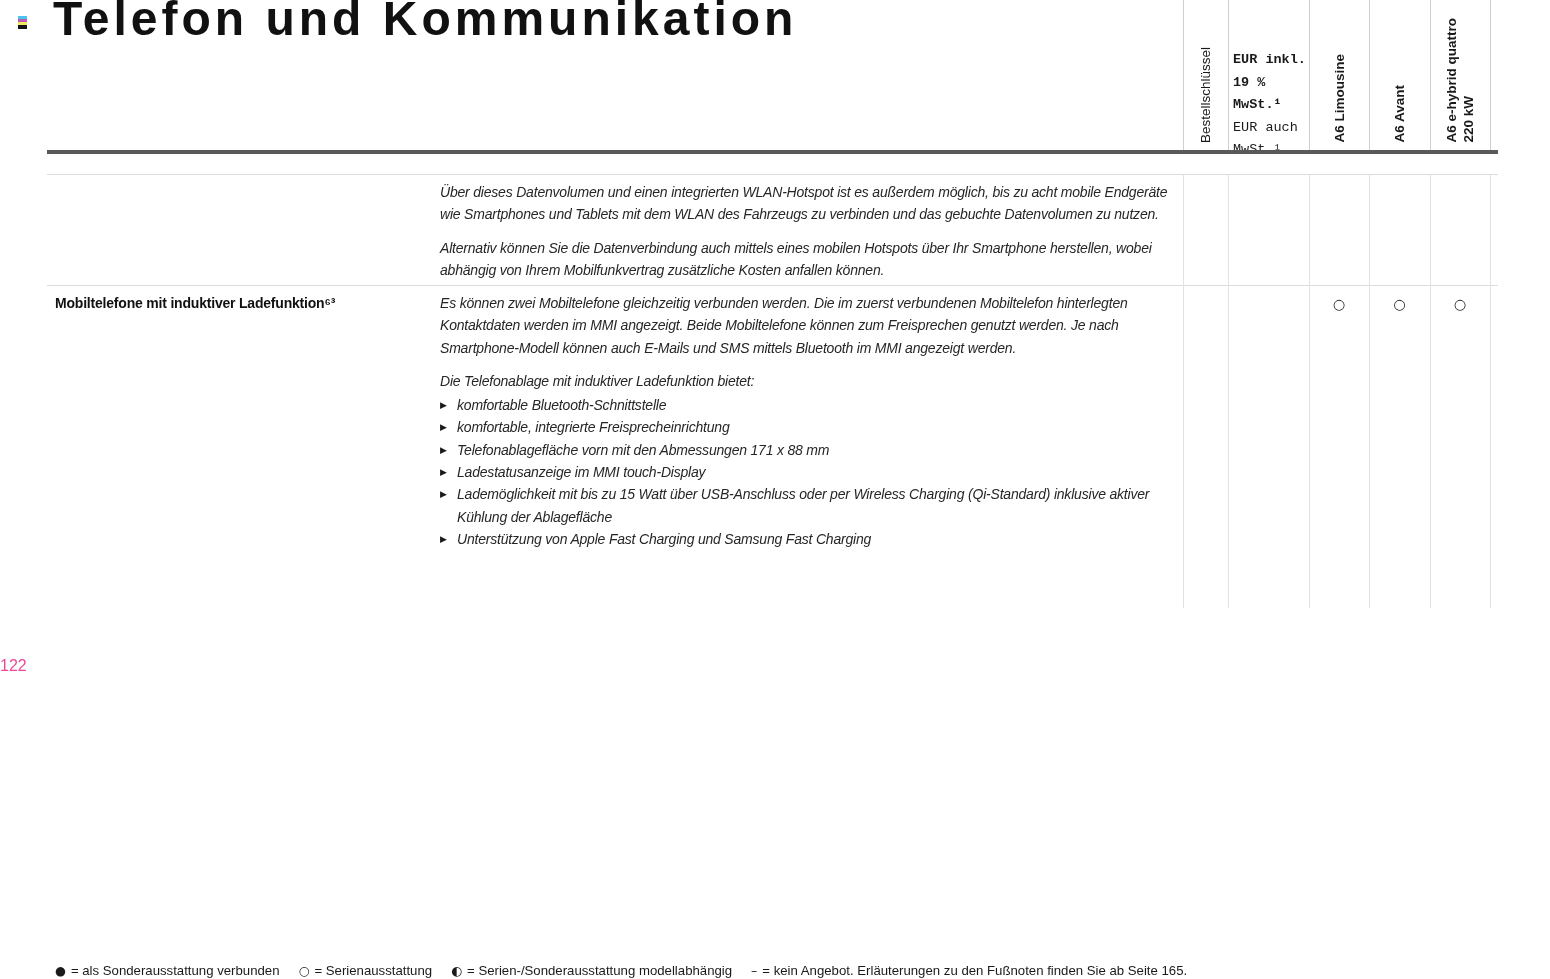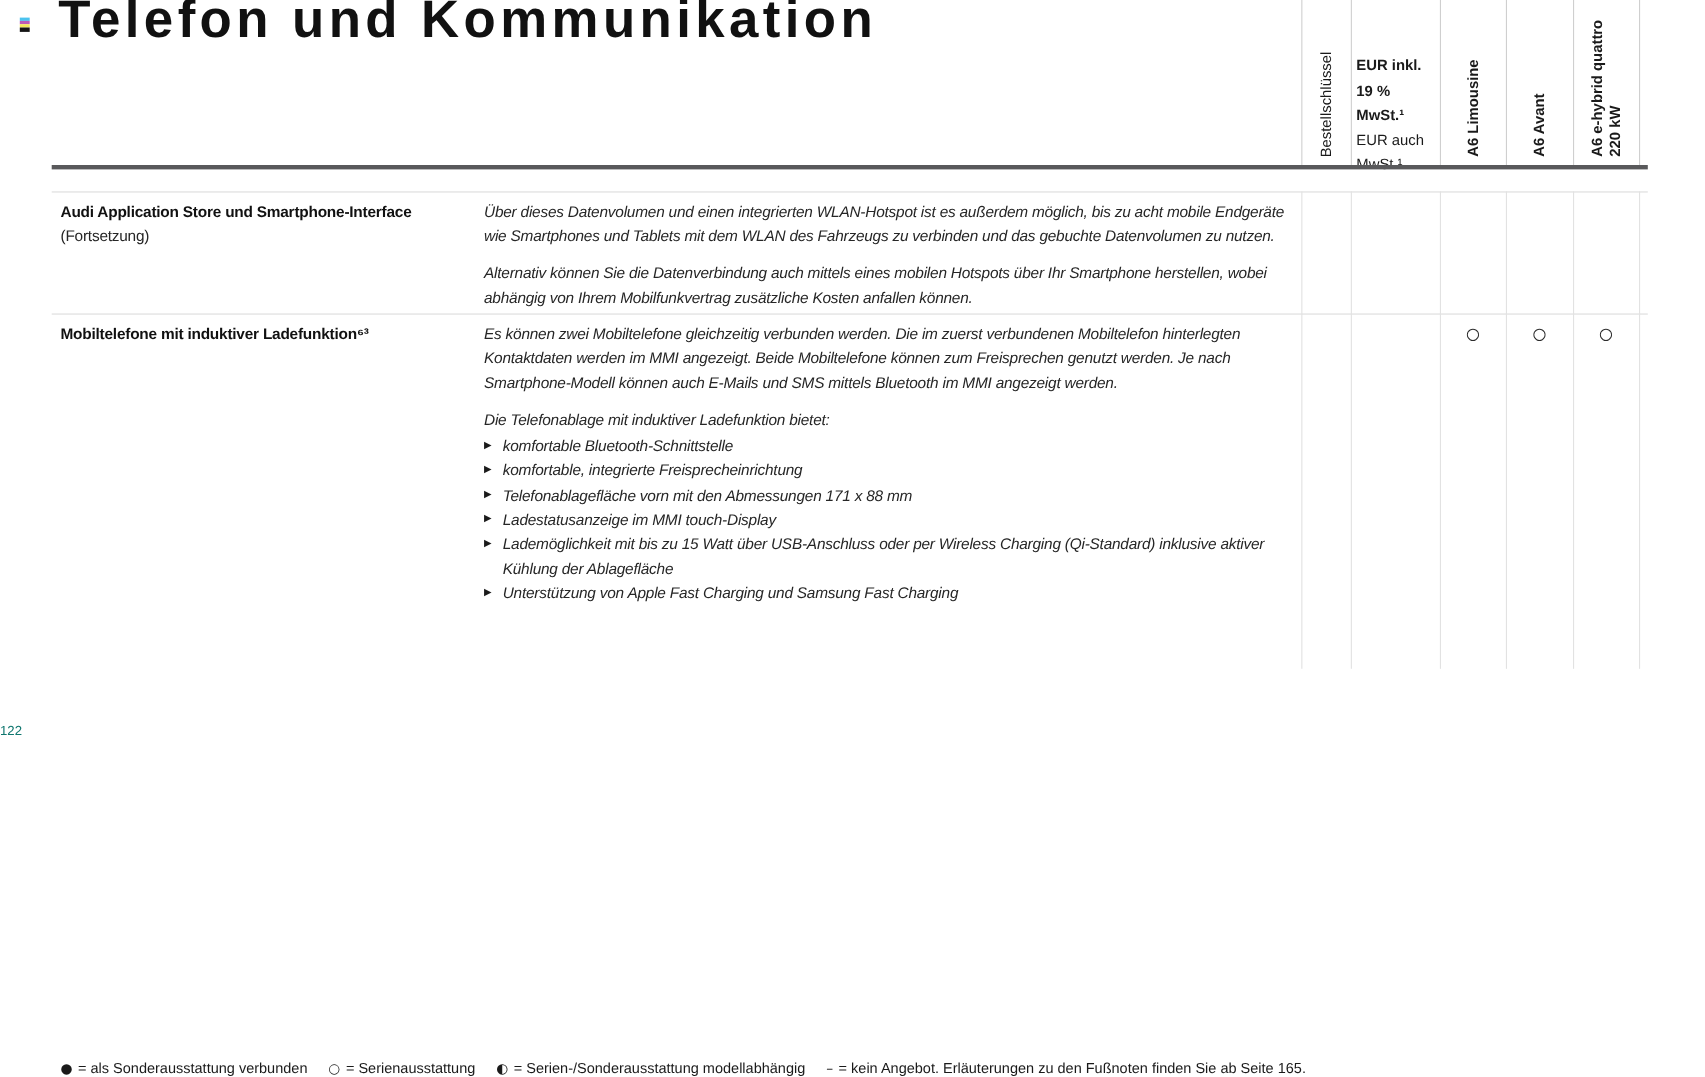--- a/index.html
+++ b/index.html
@@ -25,42 +25,42 @@
   .vline.body { top:174px; height:434px; background:#e2e2e2; }
   .hline { position:absolute; left:47px; width:1503px; height:1px; background:#dcdcdc; }
   .thick-rule { position:absolute; left:47px; top:150px; width:1503px; height:4px; background:#59595b; }
 
   
   .rot-col { position:absolute; top:0; height:143px; display:flex; justify-content:center; align-items:flex-end; }
   .rot-col span { writing-mode:vertical-rl; transform:rotate(180deg); font-size:13.5px;
                   line-height:17px; white-space:pre-line; color:#1a1a1a; }
   .rot-col.bold span { font-weight:bold; }
 
-  .price-header { position:absolute; left:1233px; top:49px; width:74px; font-size:13.5px; line-height:22.5px; }
+  .price-header { position:absolute; left:1233px; top:49px; width:74px; font-size:13.5px; line-height:22.5px;font-family:Liberation Mono, monospace; }
   .price-header .b { font-weight:bold; }
 
   
   .feature { position:absolute; left:55px; width:372px; font-size:14px; line-height:22.3px; letter-spacing:-0.2px; }
   .feature .fname { font-weight:bold; color:#111; }
   .feature .fsub { color:#262626; }
 
   .desc { position:absolute; left:440px; width:740px; font-size:14px; line-height:22.3px;
           letter-spacing:-0.2px; color:#262626;font-style:italic; }
   .desc p { margin:0 0 11px 0; }
   .desc p.tight { margin:0 0 2px 0; }
   .desc ul { list-style:none; }
   .desc li { display:flex; }
   .desc .tri { width:17px; flex:0 0 17px; font-size:9px; line-height:22.3px; color:#1a1a1a;
                font-family:"DejaVu Sans", sans-serif; }
   .desc li .btxt { flex:1; }
 
   .mark-cell { position:absolute; top:293px; height:22px; text-align:center; font-size:14.5px;
                line-height:22px; color:#2b2b2b; font-family:"DejaVu Sans", sans-serif; }
 
-  .pagenum { position:absolute; left:0; top:657px; font-size:12px; color:#0f766e; }
+  .pagenum { position:absolute; left:0; top:657px; font-size:16px; color:#ec4899; }
 
   .footer { position:absolute; left:55px; top:962px; display:flex; gap:19px; font-size:13.2px;
             line-height:17px; color:#1a1a1a; white-space:nowrap; }
   .footer .leg { display:flex; gap:5px; align-items:baseline; }
   .footer .sym { font-family:"DejaVu Sans", sans-serif; font-size:12.5px; }
 </style>
 </head>
 <body>
 
 <div class="page">
@@ -113,24 +113,20 @@
   <div class="hline" style="top:174px"></div>
   <div class="hline" style="top:285px"></div>
   <div class="vline body" style="left:1183px"></div>
   <div class="vline body" style="left:1228px"></div>
   <div class="vline body" style="left:1309px"></div>
   <div class="vline body" style="left:1369px"></div>
   <div class="vline body" style="left:1430px"></div>
   <div class="vline body" style="left:1490px"></div>
   <div class="vline body" style="left:1548px"></div>
 
-  <div class="feature" style="top:181px">
-    <div class="fname">Audi Application Store und Smartphone-Interface</div>
-    <div class="fsub">(Fortsetzung)</div>
-  </div>
   <div class="desc" style="top:181px">
     <p>Über dieses Datenvolumen und einen integrierten WLAN-Hotspot ist es außerdem möglich, bis zu acht mobile Endgeräte wie Smartphones und Tablets mit dem WLAN des Fahrzeugs zu verbinden und das gebuchte Datenvolumen zu nutzen.</p>
     <p>Alternativ können Sie die Datenverbindung auch mittels eines mobilen Hotspots über Ihr Smartphone herstellen, wobei abhängig von Ihrem Mobilfunkvertrag zusätzliche Kosten anfallen können.</p>
   </div>
 
   <div class="feature" style="top:292px">
     <div class="fname">Mobiltelefone mit induktiver Ladefunktion⁶³</div>
   </div>
   <div class="desc" style="top:292px">
     <p>Es können zwei Mobiltelefone gleichzeitig verbunden werden. Die im zuerst verbundenen Mobiltelefon hinterlegten Kontaktdaten werden im MMI angezeigt. Beide Mobiltelefone können zum Freisprechen genutzt werden. Je nach Smartphone-Modell können auch E-Mails und SMS mittels Bluetooth im MMI angezeigt werden.</p>

